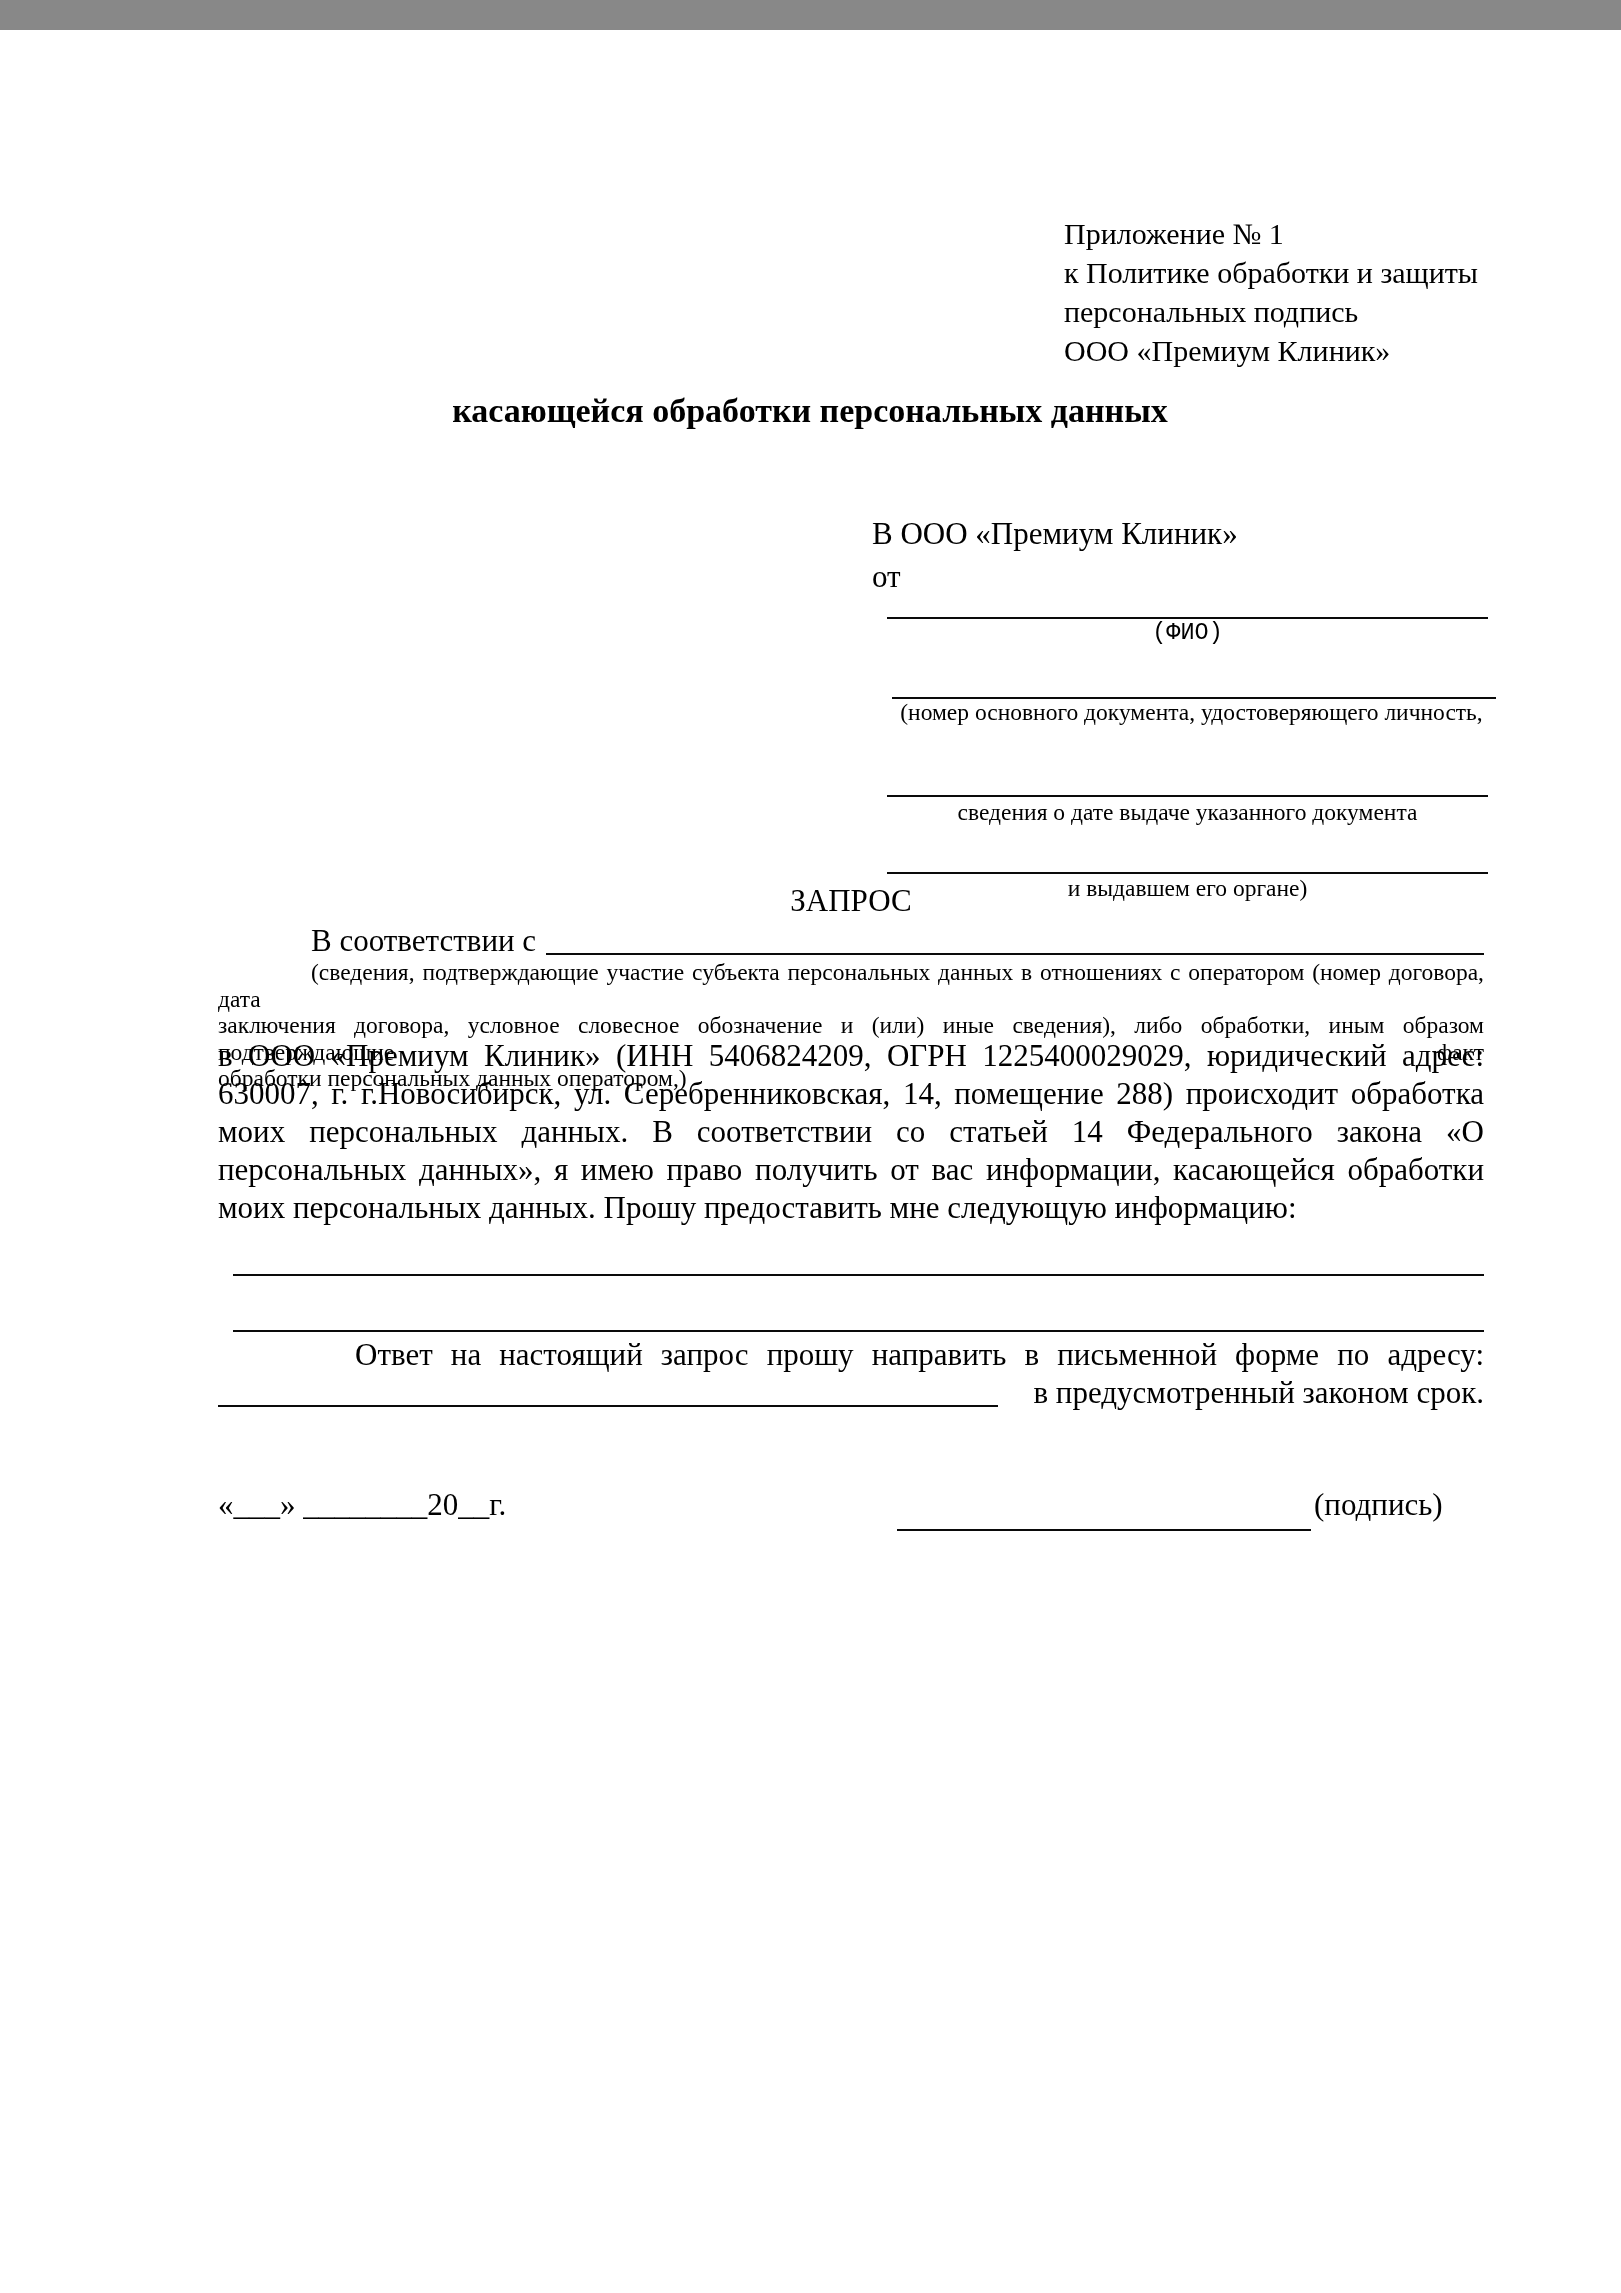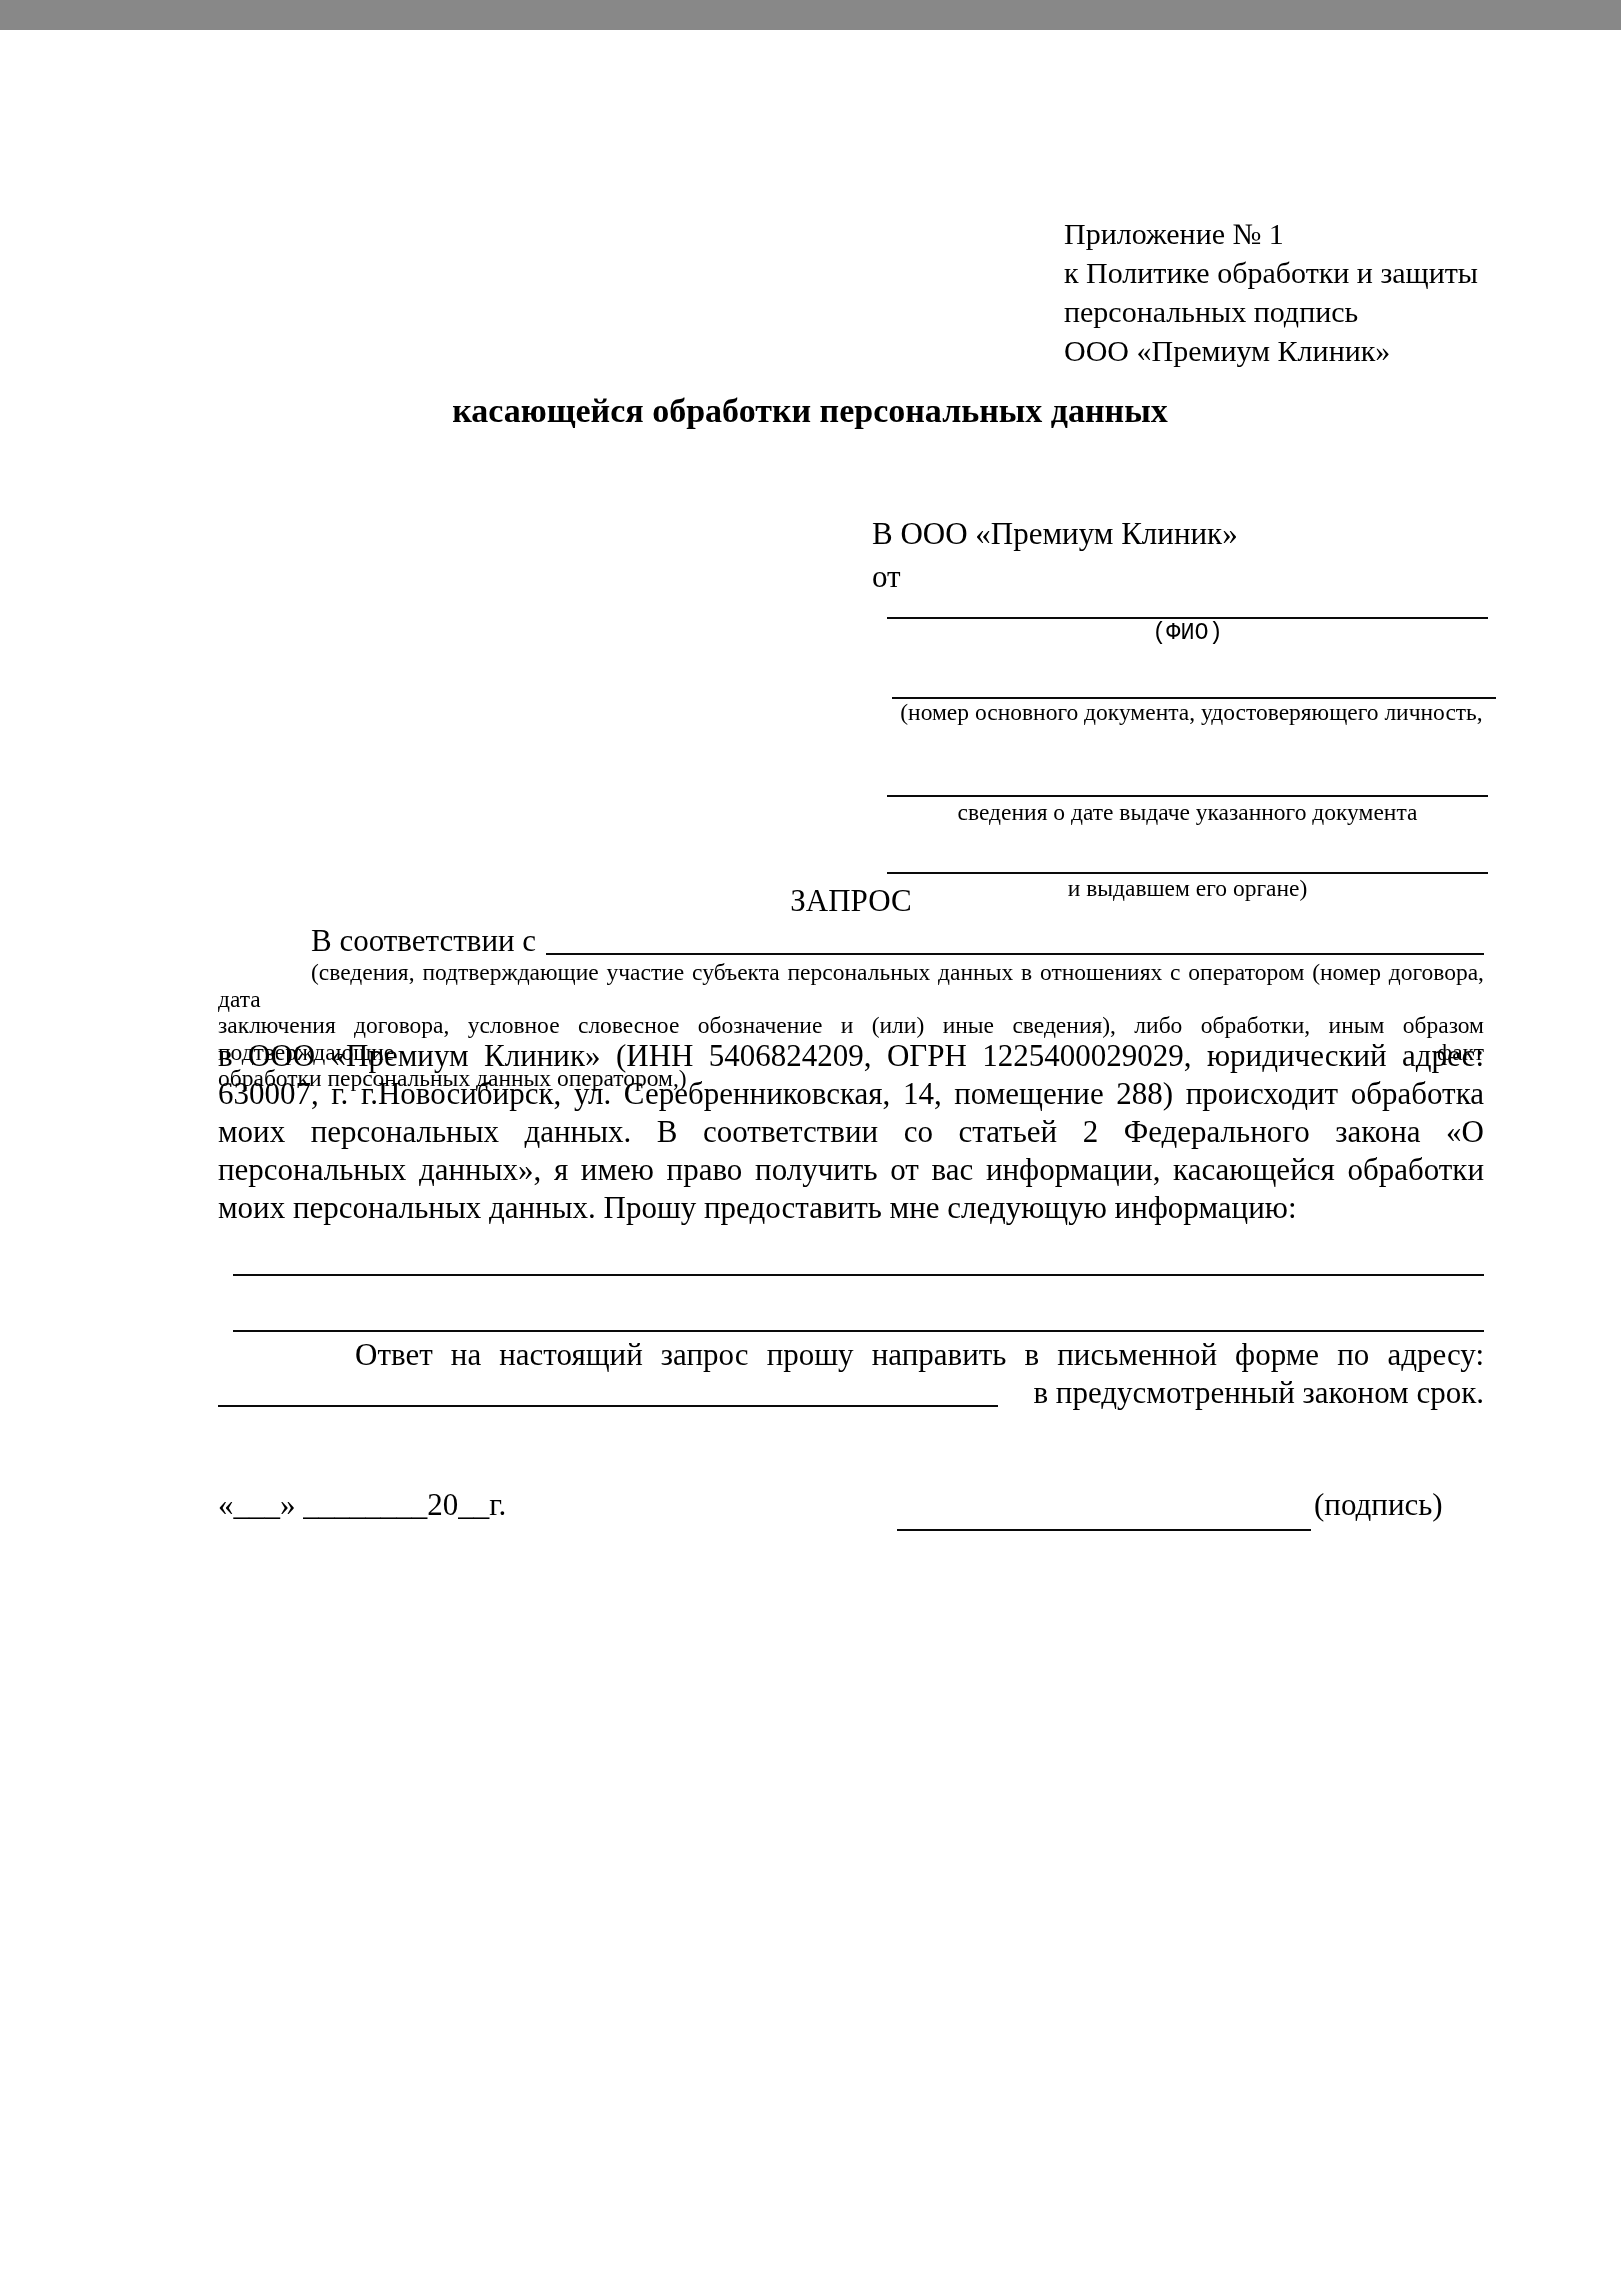--- a/index.html
+++ b/index.html
@@ -68,21 +68,21 @@
 
   <div class="abs basis-caption">
     <div class="jline indent">(сведения, подтверждающие участие субъекта персональных данных в отношениях с оператором (номер договора, дата</div>
     <div class="jline">заключения договора, условное словесное обозначение и (или) иные сведения), либо обработки, иным образом подтверждающие факт</div>
     <div>обработки персональных данных оператором,)</div>
   </div>
 
   <div class="abs main-para">
     <div class="jline">в ООО «Премиум Клиник» (ИНН 5406824209, ОГРН 1225400029029, юридический адрес:</div>
     <div class="jline">630007, г. г.Новосибирск, ул. Серебренниковская, 14, помещение 288) происходит обработка</div>
-    <div class="jline">моих персональных данных. В соответствии со статьей 2 Федерального закона «О</div>
+    <div class="jline">моих персональных данных. В соответствии со статьей 14 Федерального закона «О</div>
     <div class="jline">персональных данных», я имею право получить от вас информации, касающейся обработки</div>
     <div class="jline-last">моих персональных данных. Прошу предоставить мне следующую информацию:</div>
   </div>
 
   <div class="rule" style="top:1244px;left:233px;width:1251px;"></div>
   <div class="rule" style="top:1300px;left:233px;width:1251px;"></div>
 
   <div class="abs answer1">Ответ на настоящий запрос прошу направить в письменной форме по адресу:</div>
 
   <div class="row" style="top:1344px;left:218px;width:1266px;gap:32px;">

